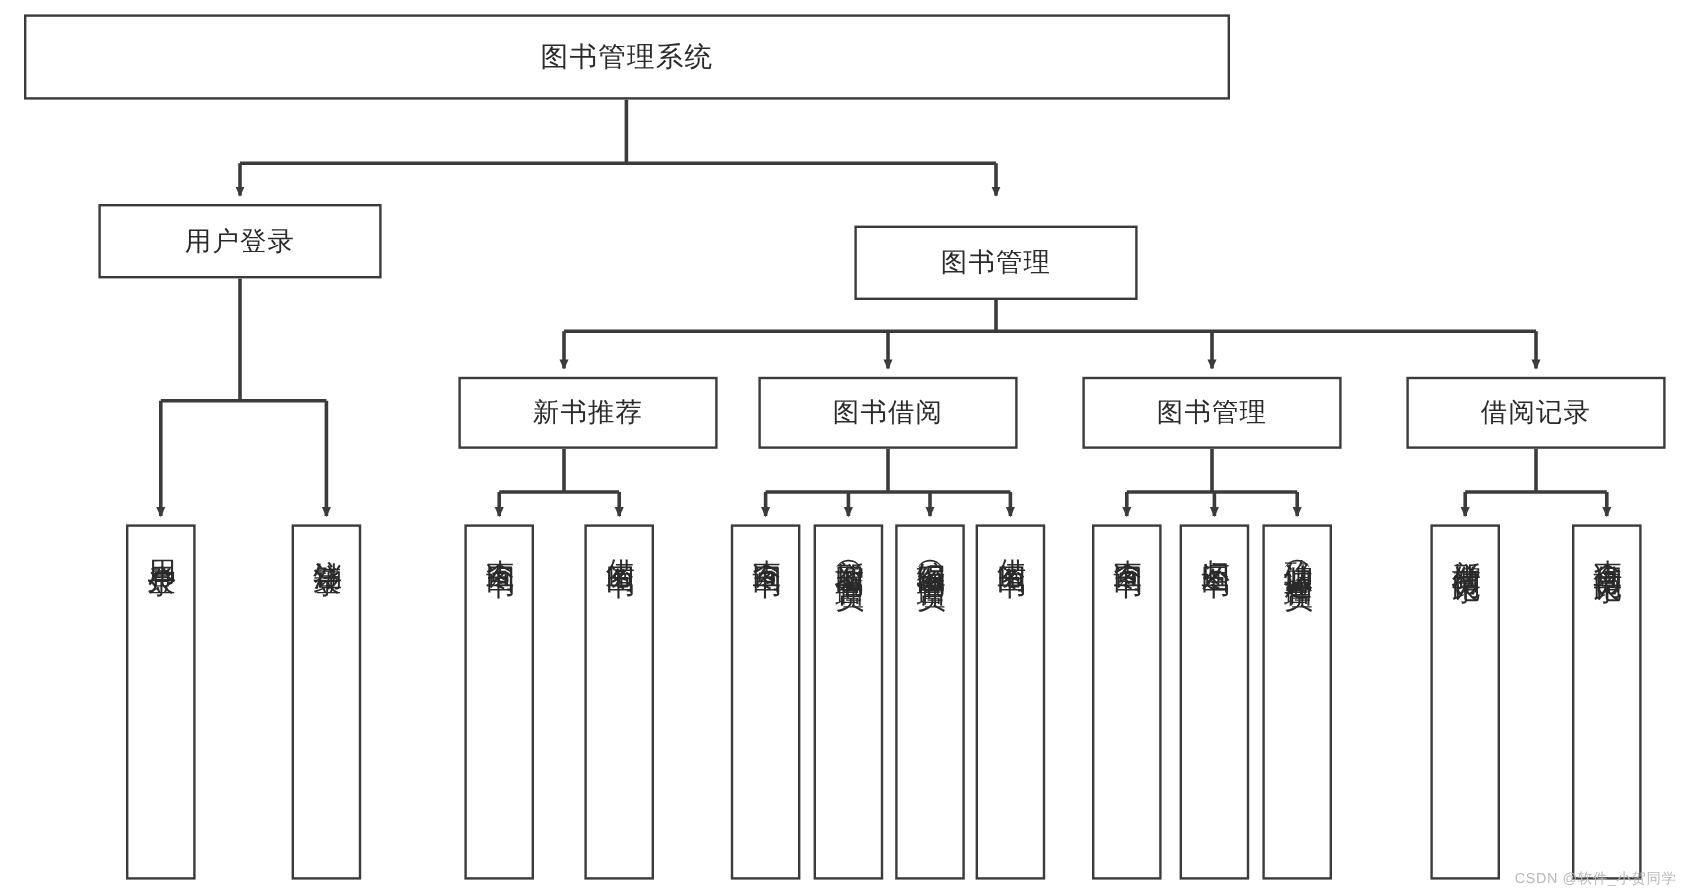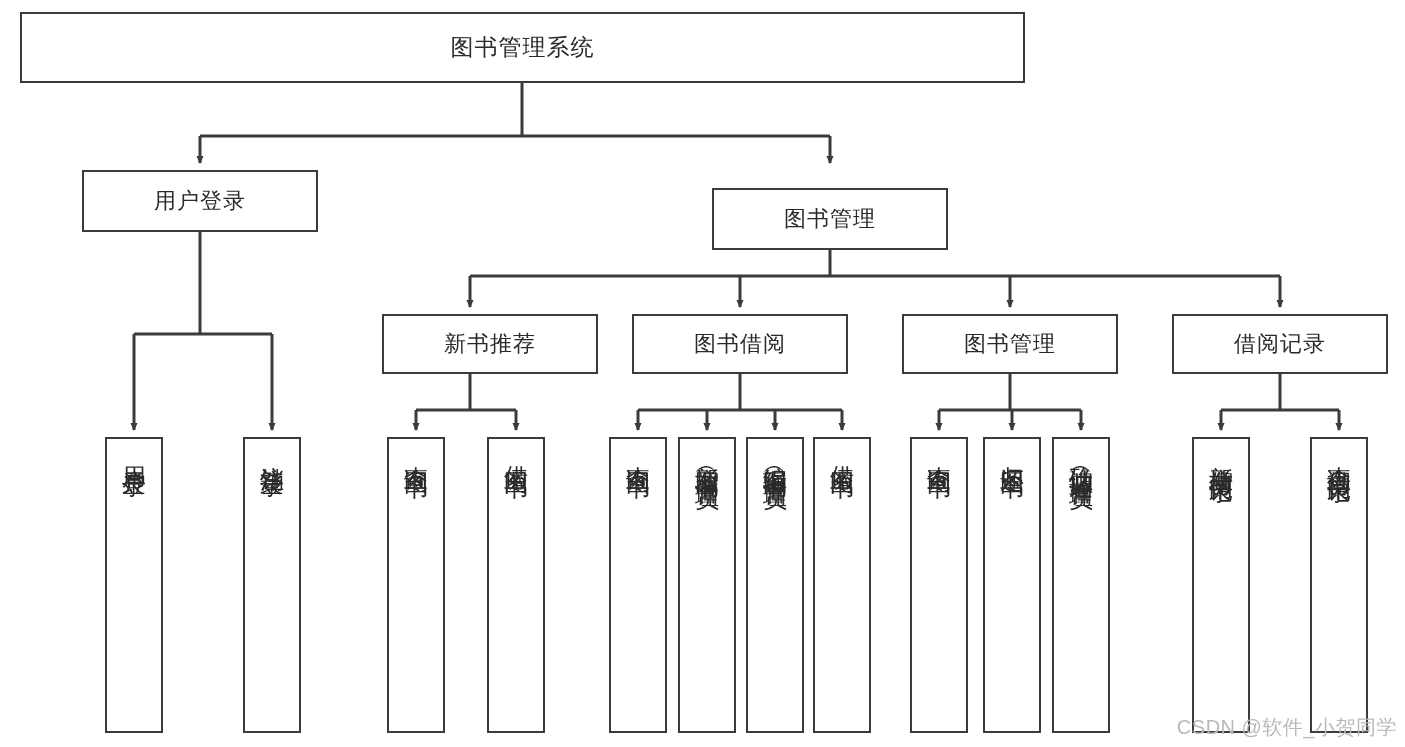--- a/index.html
+++ b/index.html
@@ -61,21 +61,21 @@
     text-orientation: upright;
     font-size: 24px;
     line-height: 1.0;
     letter-spacing: 3px;
     white-space: nowrap;
   }
   #watermark {
     position: absolute;
     right: 8px;
     bottom: 6px;
-    font-size: 20px;
+    font-size: 12px;
     color: #b9b9b9;
     letter-spacing: 0.5px;
     white-space: nowrap;
     margin-left: 28px;
   }
 </style>
 </head>
 <body>
 
 <div id="canvas">

